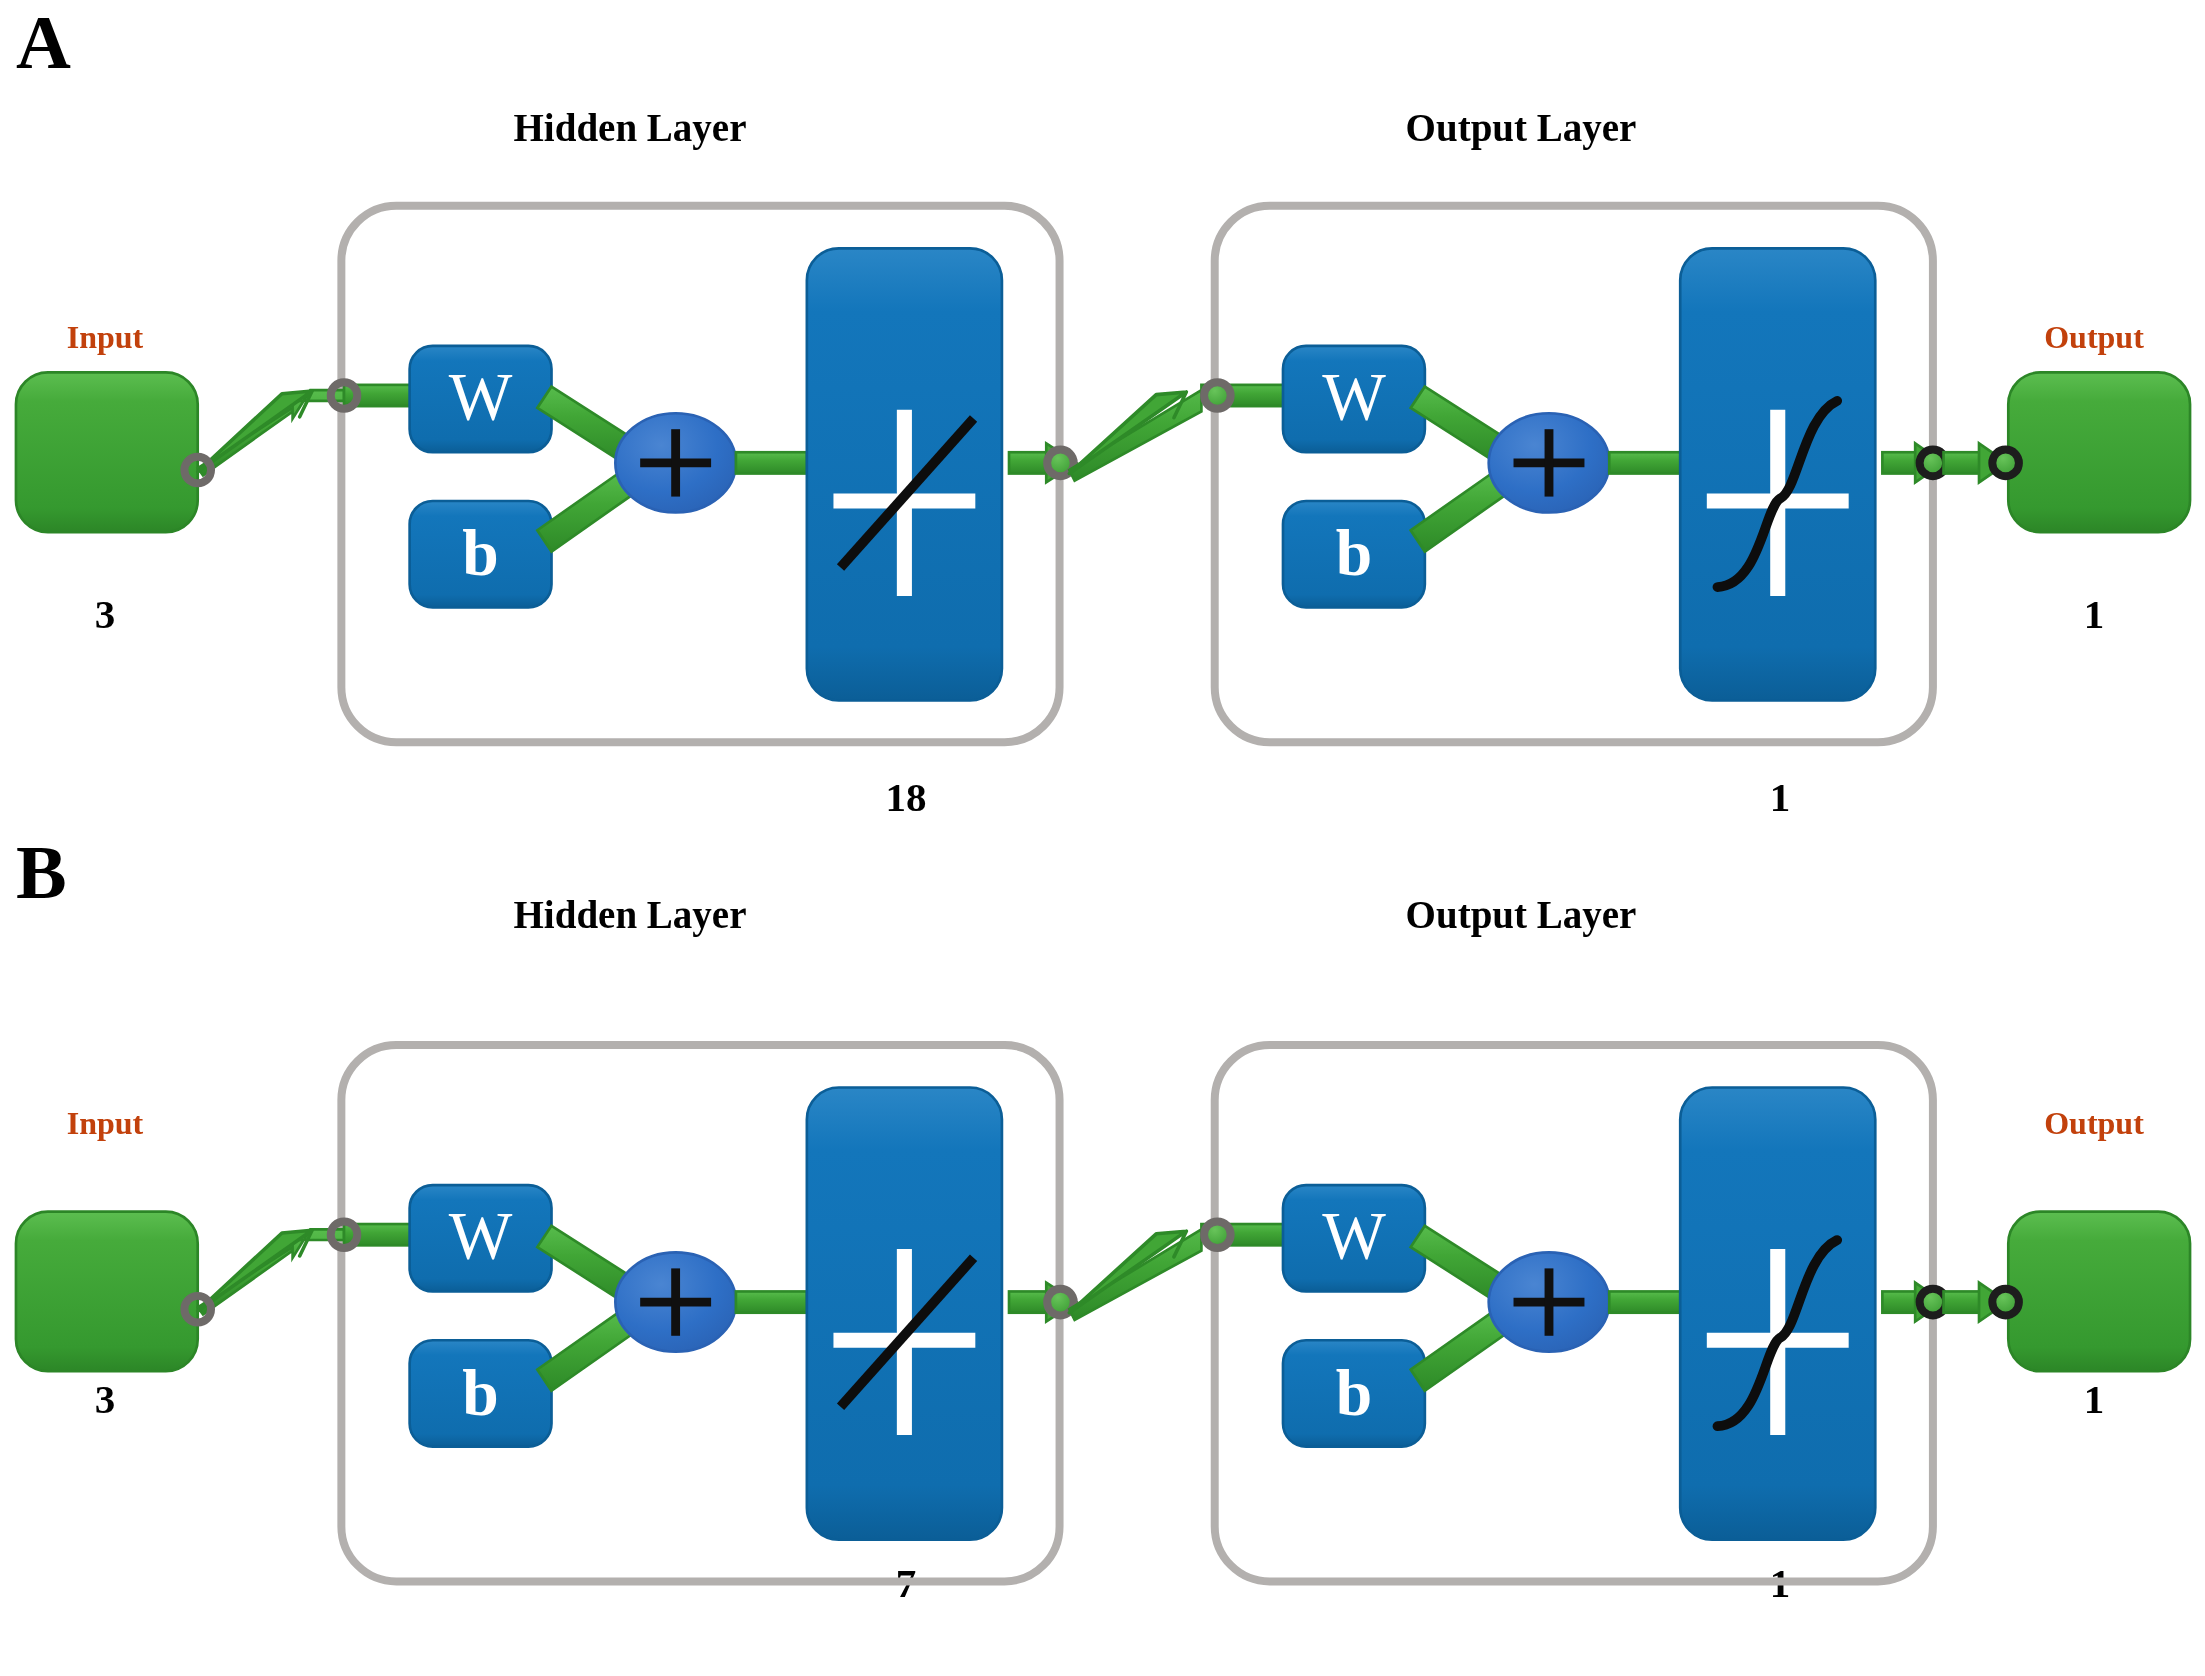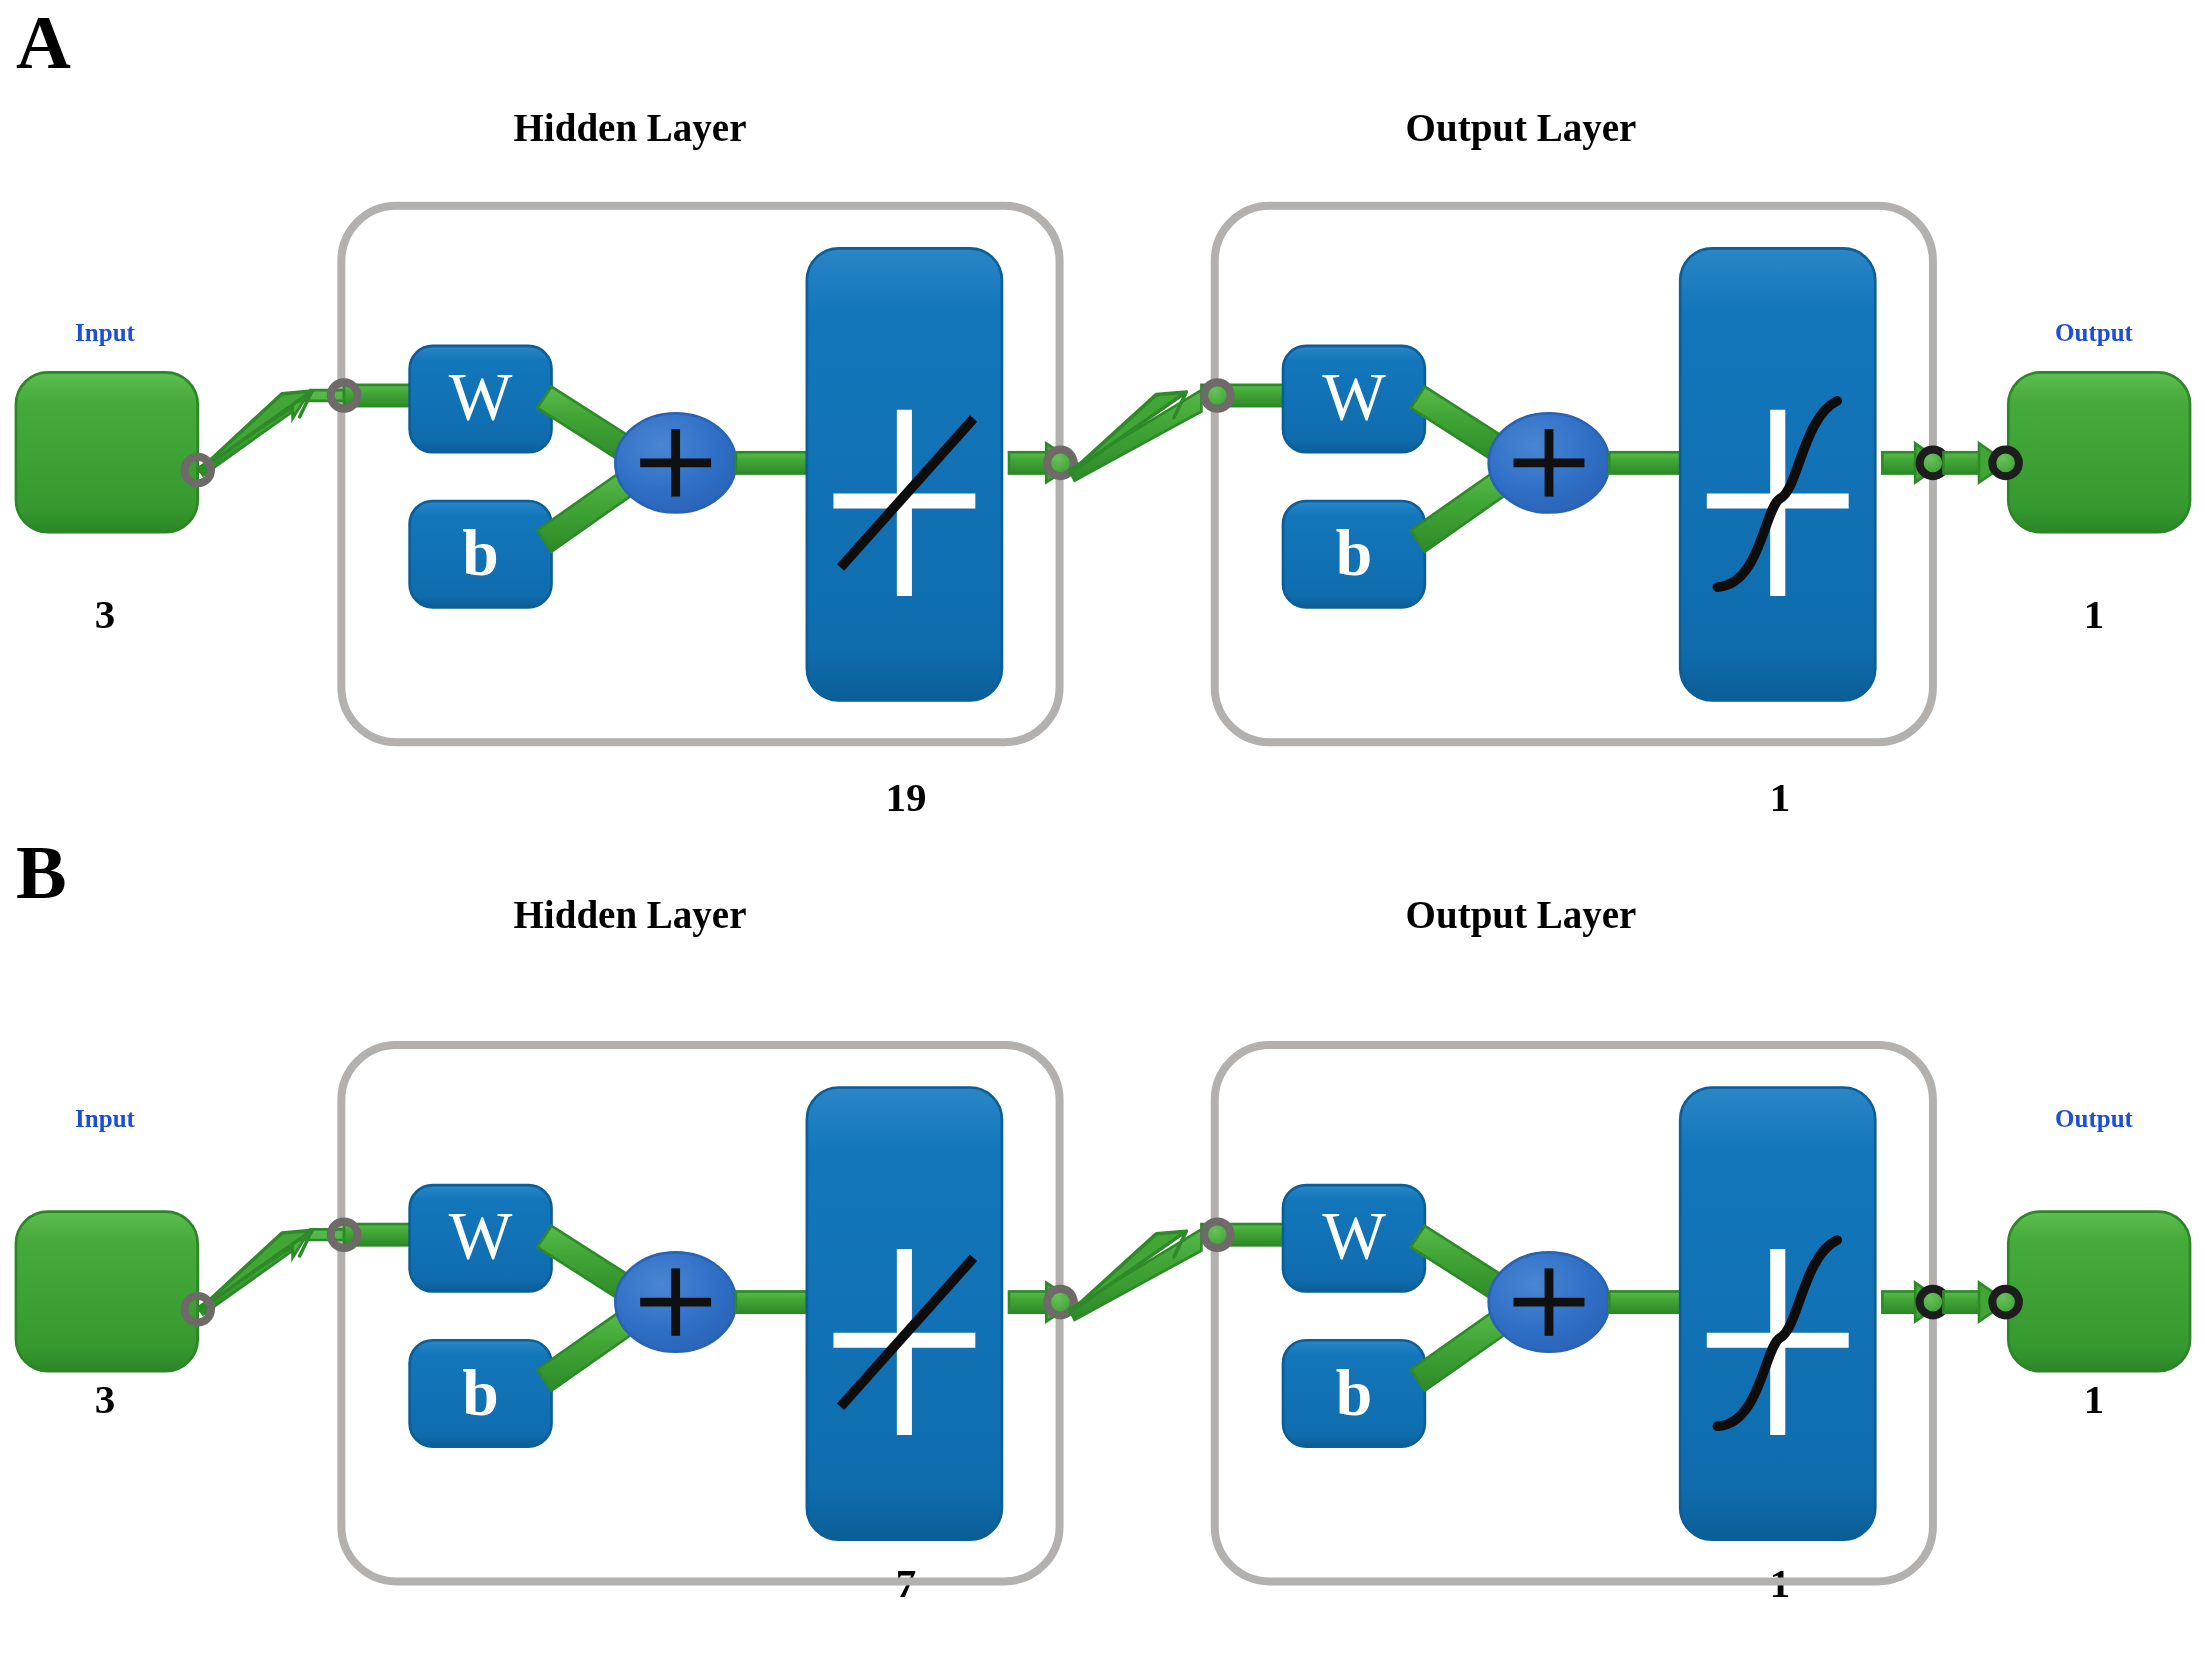--- a/index.html
+++ b/index.html
@@ -43,23 +43,23 @@
   .layer-title {
     position: absolute;
     font-size: 39px;
     font-weight: bold;
     color: #000000;
     white-space: nowrap;
     text-align: left;
   }
   .io-label {
     position: absolute;
-    font-size: 25px;
+    font-size: 32px;
     font-weight: bold;
-    color: #1d4ed8;
+    color: #c2410c;
     white-space: nowrap;
     text-align: center;
   }
   .count-label {
     position: absolute;
     font-size: 41px;
     font-weight: bold;
     color: #000000;
     white-space: nowrap;
     text-align: center;
@@ -83,21 +83,21 @@
     <div class="panel-letter">A</div>
 
     <div class="layer-title lbl-center" style="left:630px; top:105px;">Hidden Layer</div>
     <div class="layer-title lbl-center" style="left:1521px; top:105px;">Output Layer</div>
 
     <div class="io-label lbl-center" style="left:105px; top:319px;">Input</div>
     <div class="io-label lbl-center" style="left:2094px; top:319px;">Output</div>
 
     <div class="count-label lbl-center" style="left:105px; top:590px;">3</div>
     <div class="count-label lbl-center" style="left:2094px; top:590px;">1</div>
-    <div class="count-label lbl-center" style="left:906px; top:773px;">19</div>
+    <div class="count-label lbl-center" style="left:906px; top:773px;">18</div>
     <div class="count-label lbl-center" style="left:1780px; top:773px;">1</div>
 
     <svg class="diagram" viewBox="0 0 2488 945">
       <defs>
         <linearGradient id="gGreenA" x1="0" y1="0" x2="0" y2="1">
           <stop offset="0%" stop-color="#5CBE50"></stop>
           <stop offset="18%" stop-color="#46AB3B"></stop>
           <stop offset="85%" stop-color="#35992F"></stop>
           <stop offset="100%" stop-color="#2C8627"></stop>
         </linearGradient>

